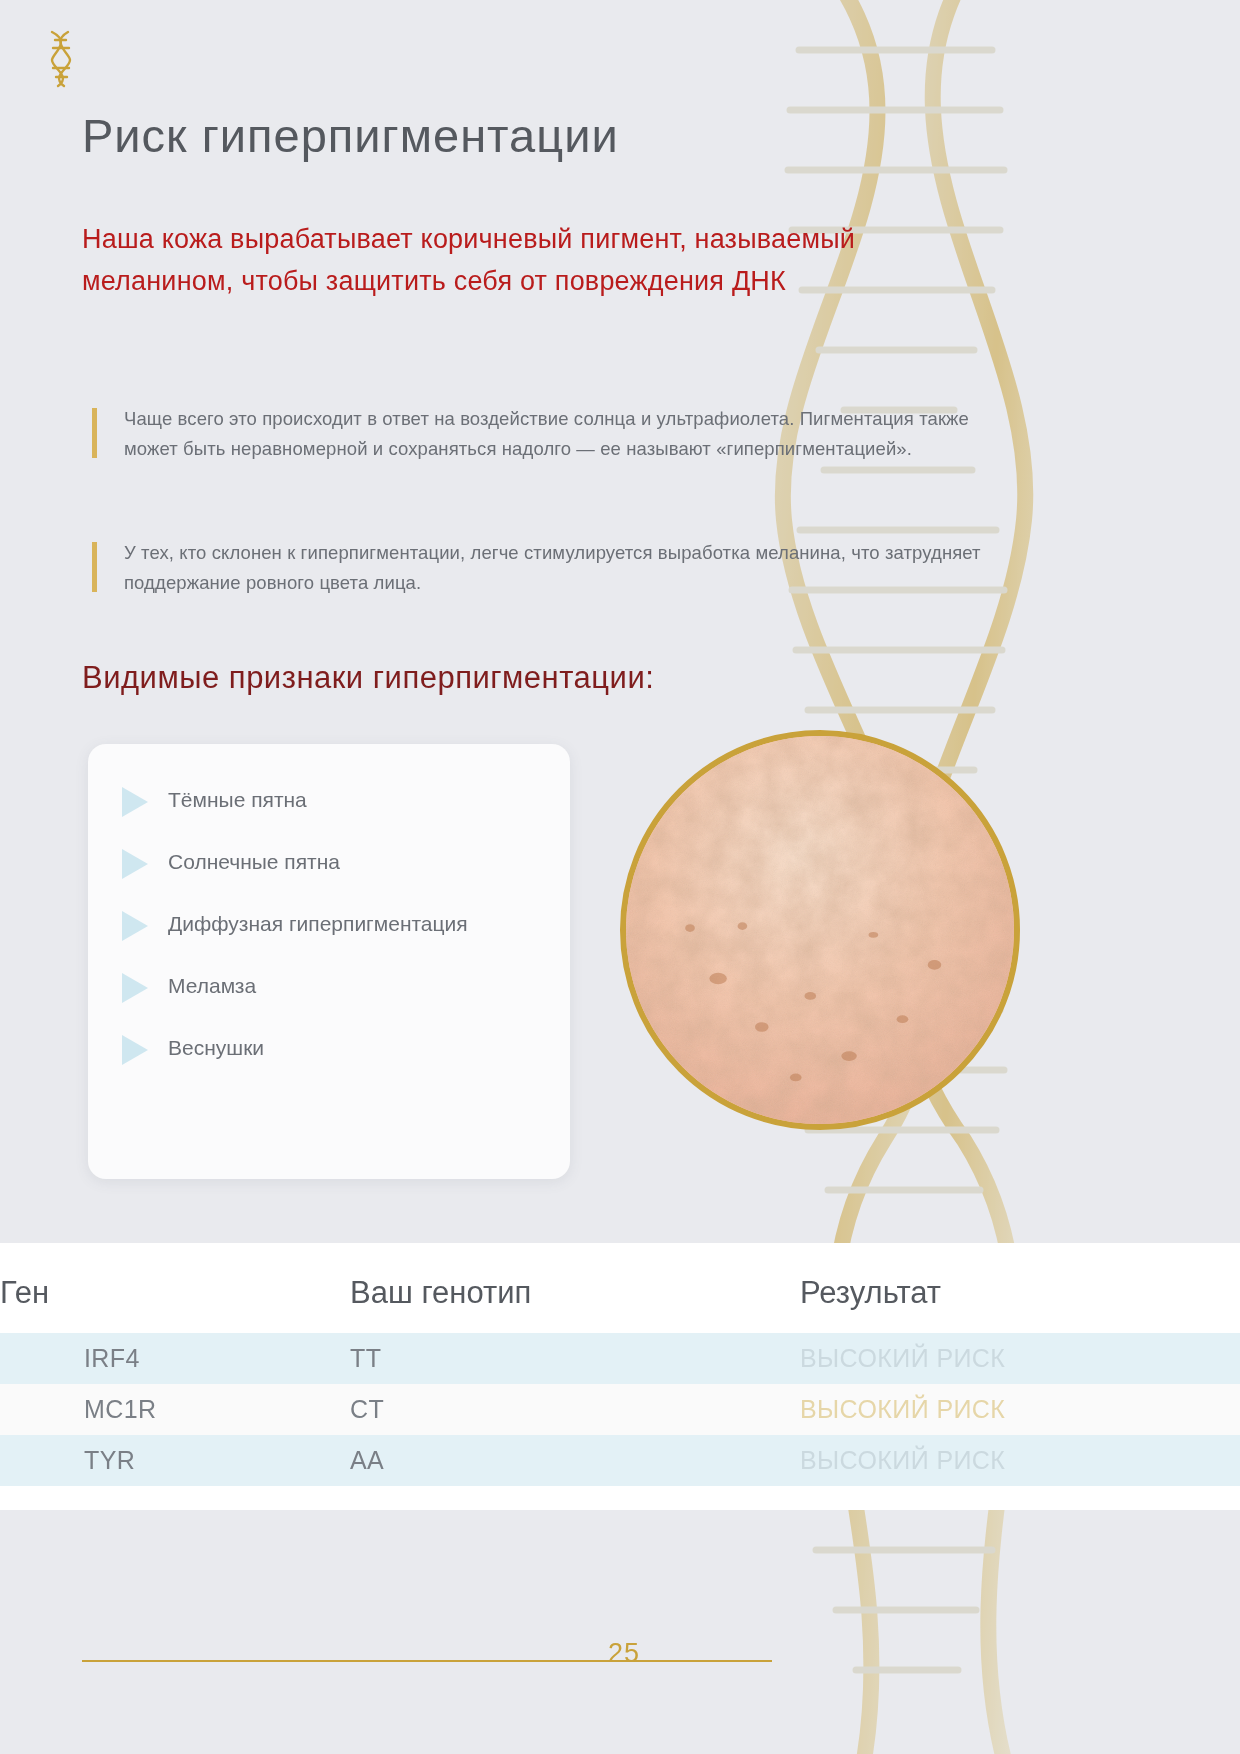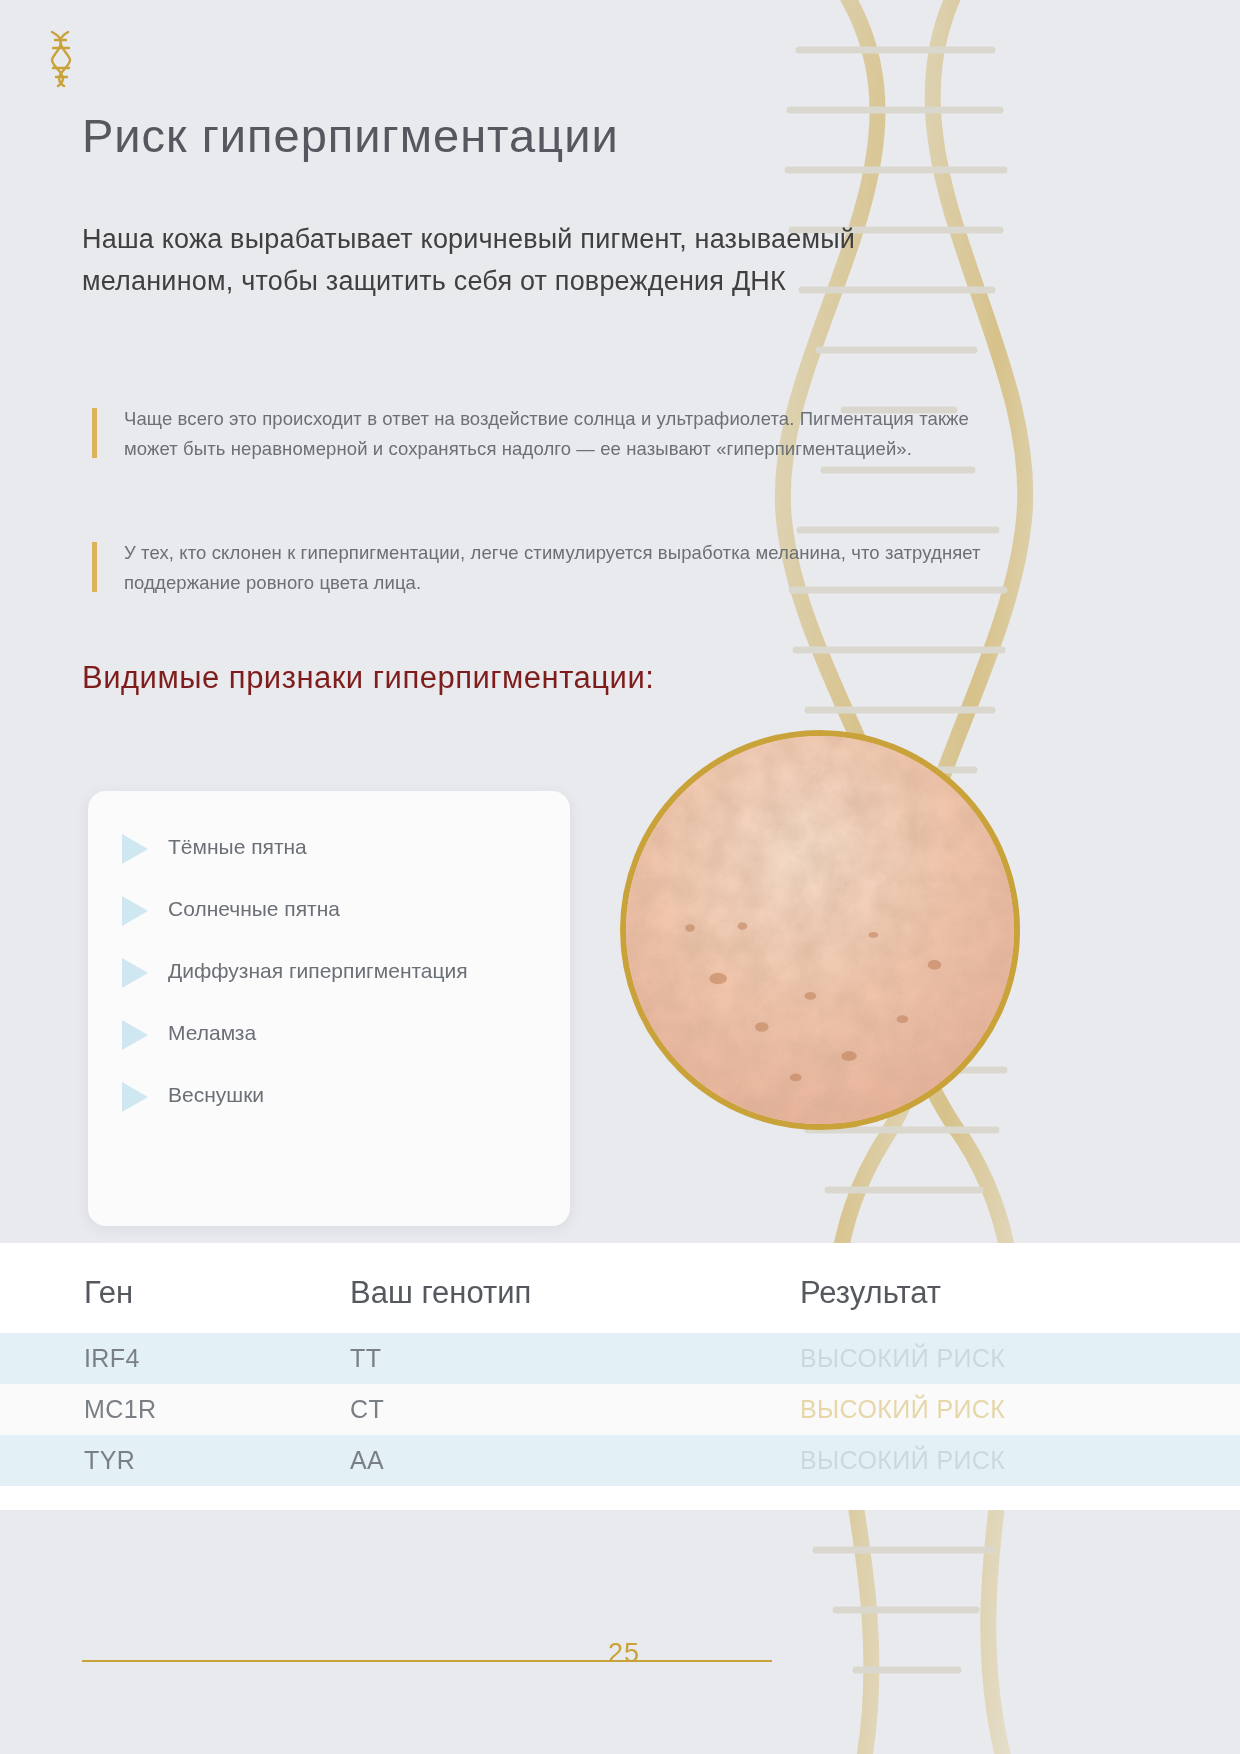--- a/index.html
+++ b/index.html
@@ -54,21 +54,21 @@
     color: #55595f;
   }
 
   .subtitle {
     position: absolute;
     left: 82px;
     top: 218px;
     font-size: 27px;
     line-height: 42px;
     font-weight: 400;
-    color: #404040;
+    color: #b91c1c;
     width: 900px;
     letter-spacing: 0.2px;
   }
 
   .quote {
     position: absolute;
     left: 92px;
     padding-left: 32px;
     width: 930px;
     font-size: 18.5px;
@@ -101,21 +101,20 @@
   .signs-card {
     position: absolute;
     left: 88px;
     top: 744px;
     width: 482px;
     height: 435px;
     background: #fbfbfc;
     border-radius: 18px;
     box-shadow: 0 3px 14px rgba(80,90,110,0.10);
     padding: 42px 14px 30px 34px;
-    margin-top: 47px;
   }
   .sign-row {
     display: flex;
     align-items: flex-start;
     margin-bottom: 30px;
   }
   .sign-row:last-child { margin-bottom: 0; }
   .tri {
     width: 0; height: 0;
     border-top: 15px solid transparent;
@@ -156,21 +155,21 @@
     padding: 22px 0 24px 0;
   }
   table { width: 1240px; border-collapse: collapse; }
   thead th {
     text-align: left;
     font-size: 31px;
     font-weight: 400;
     color: #55595f;
     padding: 10px 0 22px 0;
   }
-  thead th:nth-child(1) { width: 350px; padding-left: 84px; }
+  thead th:nth-child(1) { width: 350px; }
   thead th:nth-child(2) { width: 450px; }
   thead th:nth-child(3) { }
   tbody td {
     font-size: 25px;
     font-weight: 400;
     color: #7a7f86;
     padding: 11px 0;
     letter-spacing: 0.4px;
   }
   tbody td:nth-child(1) { padding-left: 84px; }

